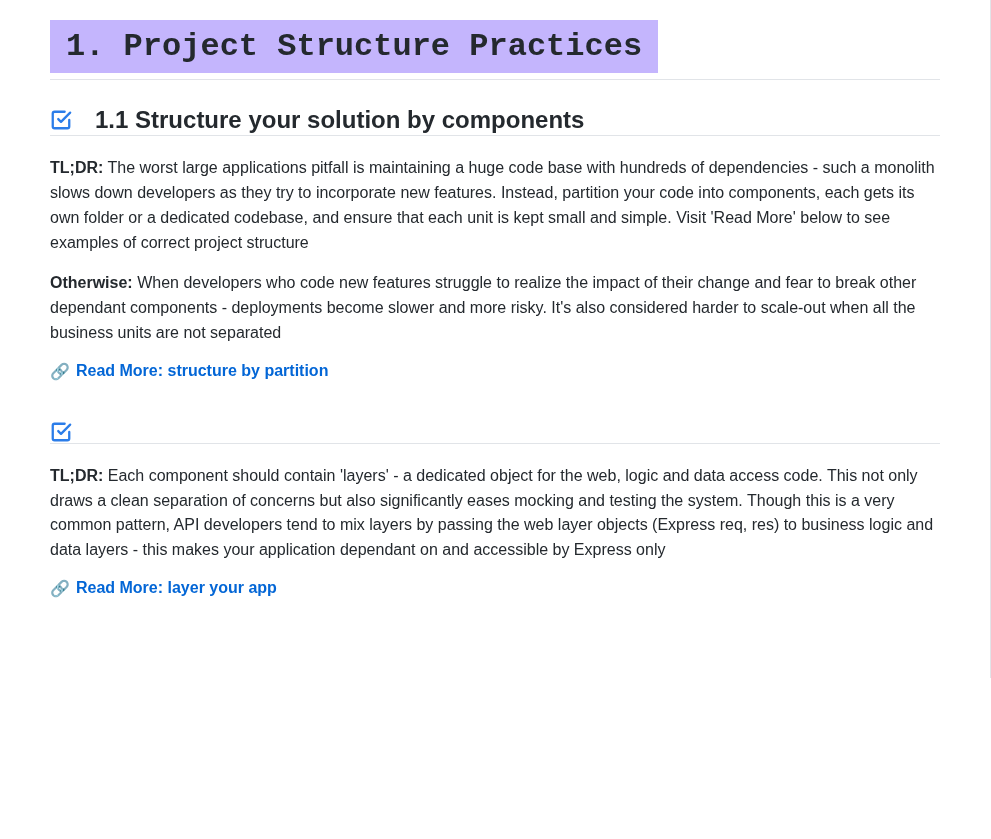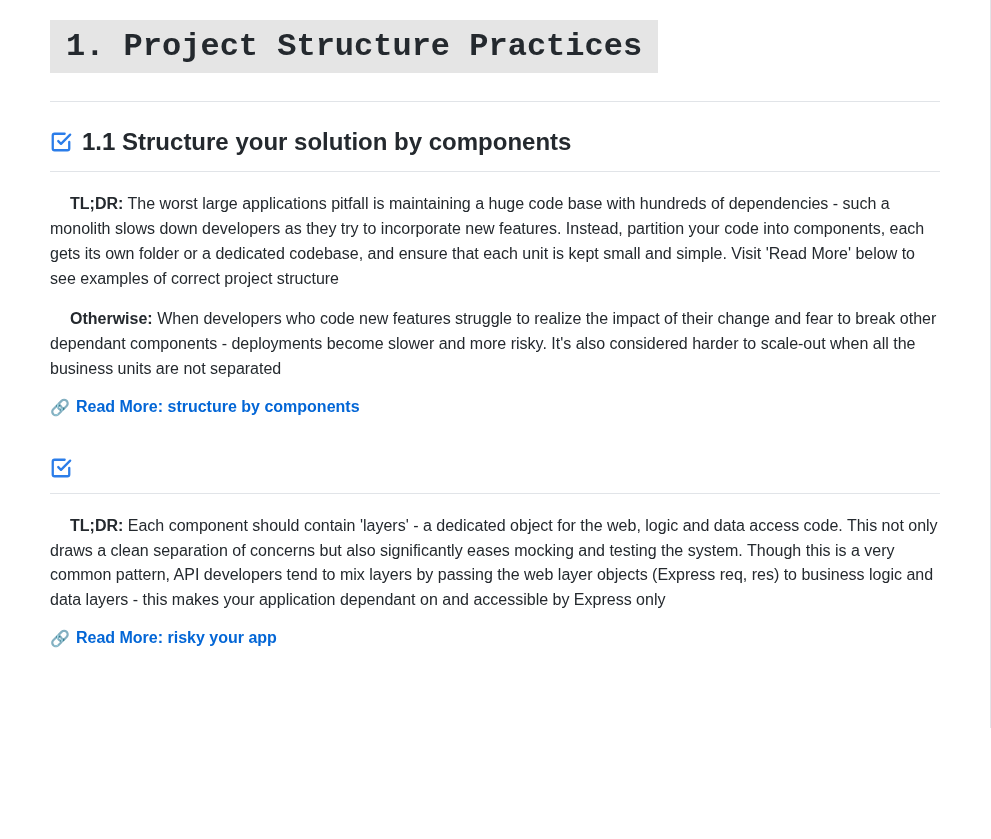--- a/index.html
+++ b/index.html
@@ -15,59 +15,57 @@
       padding: 0;
     }
     .container {
       padding: 20px 50px 40px 50px;
       border-right: 1px solid #e1e4e8;
     }
     h1.section-title {
       font-family: "SFMono-Regular", Consolas, "Liberation Mono", Menlo, monospace;
       font-size: 32px;
       font-weight: 600;
-      background: #e5e5e5;
+      background: #c4b5fd;
       padding: 8px 16px;
       display: inline-block;
-      margin-bottom: 28px;
+      margin-bottom: 6px;
       color: #24292e;
     }
     hr.divider {
       border: none;
       border-top: 1px solid #e1e4e8;
       margin: 0 0 24px 0;
     }
     .subsection-heading {
       display: flex;
       align-items: center;
-      gap: 10px;
+      gap: 23px;
       font-size: 24px;
       font-weight: 700;
       color: #24292e;
-      padding-bottom: 14px;
       border-bottom: 1px solid #e1e4e8;
       margin-bottom: 20px;
     }
     .check-icon {
       width: 22px;
       height: 22px;
       flex-shrink: 0;
     }
     .subsection-heading-text {
       line-height: 1.3;
     }
     .paragraph {
       font-size: 16px;
       line-height: 1.55;
       margin-bottom: 16px;
       color: #24292e;
     }
     .paragraph .label {
       font-weight: 700;
-      margin-left: 20px;
     }
     .readmore-line {
       font-size: 16px;
       display: flex;
       align-items: center;
       gap: 6px;
       margin-bottom: 70px;
     }
     .readmore-line:last-child {
       margin-bottom: 0;
@@ -108,21 +106,21 @@
     <p class="paragraph">
       <span class="label">TL;DR:</span><span> The worst large applications pitfall is maintaining a huge code base with hundreds of dependencies - such a monolith slows down developers as they try to incorporate new features. Instead, partition your code into components, each gets its own folder or a dedicated codebase, and ensure that each unit is kept small and simple. Visit 'Read More' below to see examples of correct project structure</span>
     </p>
 
     <p class="paragraph">
       <span class="label">Otherwise:</span><span> When developers who code new features struggle to realize the impact of their change and fear to break other dependant components - deployments become slower and more risky. It's also considered harder to scale-out when all the business units are not separated</span>
     </p>
 
     <div class="readmore-line">
       <span class="link-icon">🔗</span>
-      <a href="#" class="readmore-link">Read More: structure by components</a>
+      <a href="#" class="readmore-link">Read More: structure by partition</a>
     </div>
   </div>
 
   
   <div class="section-block">
     <div class="subsection-heading">
       <span class="check-icon">
         <svg viewBox="0 0 24 24" fill="none" stroke="#2b7de9" stroke-width="2.5" stroke-linecap="round" stroke-linejoin="round">
           <path d="M9 11l3 3L22 4"></path>
           <path d="M21 12v7a2 2 0 0 1-2 2H5a2 2 0 0 1-2-2V5a2 2 0 0 1 2-2h11"></path>
@@ -130,17 +128,17 @@
       </span>
     </div>
 
     <p class="paragraph">
       <span class="label">TL;DR:</span><span> Each component should contain 'layers' - a dedicated object for the web, logic and data access code. This not only draws a clean separation of concerns but also significantly eases mocking and testing the system. Though this is a very common pattern, API developers tend to mix layers by passing the web layer objects (Express req, res) to business logic and data layers - this makes your application dependant on and accessible by Express only</span>
     </p>
 
 
     <div class="readmore-line">
       <span class="link-icon">🔗</span>
-      <a href="#" class="readmore-link">Read More: risky your app</a>
+      <a href="#" class="readmore-link">Read More: layer your app</a>
     </div>
   </div>
 
 </div>
 
 </body></html>

